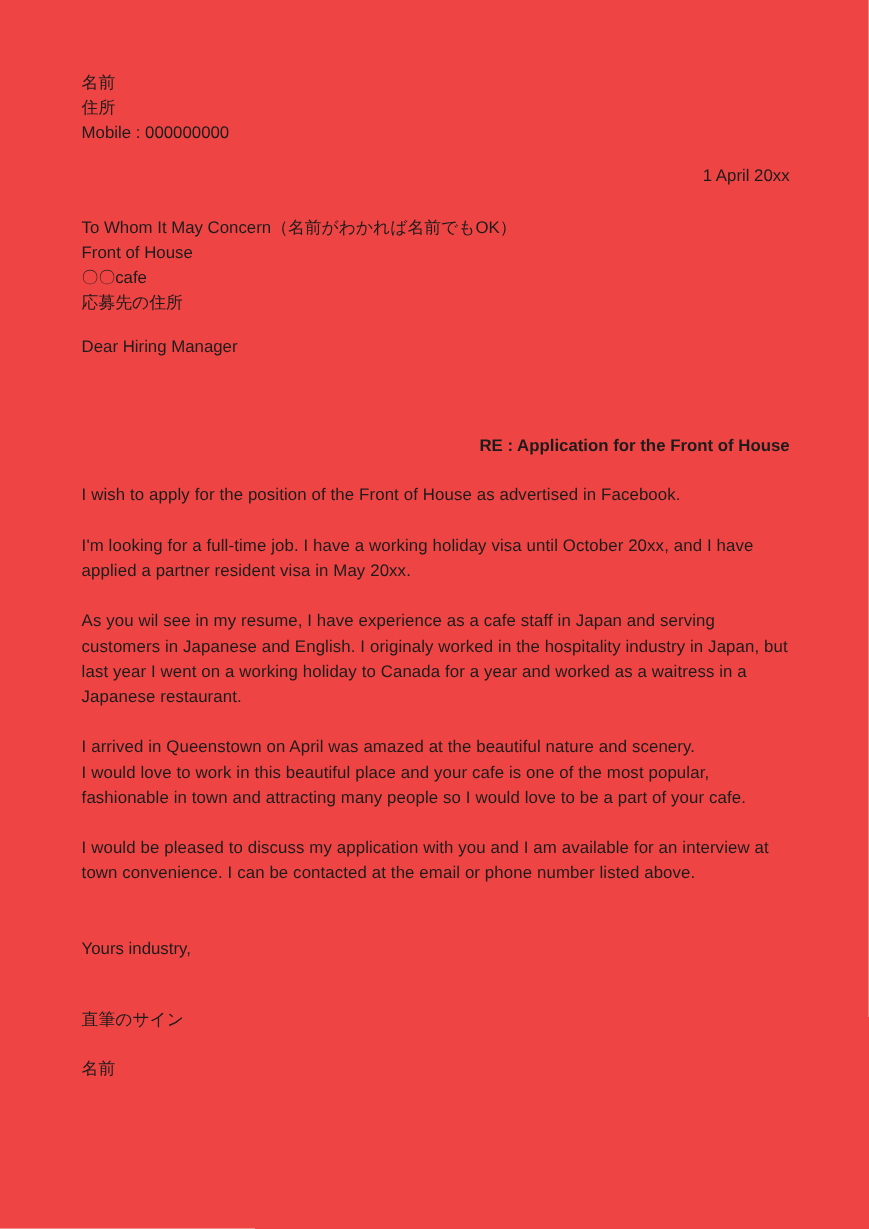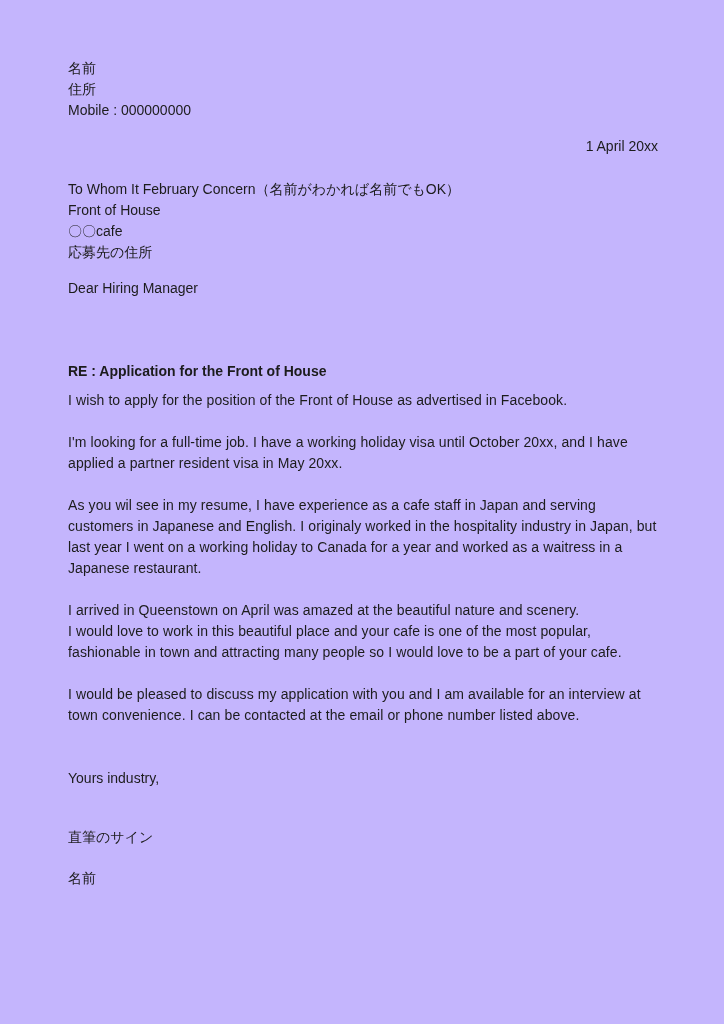--- a/index.html
+++ b/index.html
@@ -10,21 +10,21 @@
 
   body {
     font-family: "Liberation Sans", "DejaVu Sans", sans-serif;
   }
 
   .page {
     position: relative;
     width: 724px;
     height: 1024px;
     margin: 0 auto;
-    background: #c4b5fd;
+    background: #ef4444;
     color: #1c1c1c;
     font-size: 14px;
     line-height: 21px;
     overflow: hidden;
   }
 
   .content {
     position: absolute;
     left: 68px;
     top: 58px;
@@ -36,21 +36,22 @@
   .sender-block { margin-bottom: 15px; }
 
   .date-line { margin-bottom: 22px; text-align: right; }
 
   .recipient-block { margin-bottom: 15px; }
 
   .salutation { margin-bottom: 62px; }
 
   .subject-line {
     font-weight: bold;
-    margin-bottom: 8px;
+    margin-bottom: 20px;
+    text-align: right;
   }
 
   .paragraph {
     white-space: pre-line;
     margin-bottom: 21px;
     letter-spacing: 0.1px;
   }
 
   .paragraph.last-body { margin-bottom: 42px; }
 
@@ -66,21 +67,21 @@
 
     <div class="sender-block">
       <div class="line">名前</div>
       <div class="line">住所</div>
       <div class="line">Mobile : 000000000</div>
     </div>
 
     <div class="date-line">1 April 20xx</div>
 
     <div class="recipient-block">
-      <div class="line">To Whom It February Concern（名前がわかれば名前でもOK）</div>
+      <div class="line">To Whom It May Concern（名前がわかれば名前でもOK）</div>
       <div class="line">Front of House</div>
       <div class="line">〇〇cafe</div>
       <div class="line">応募先の住所</div>
     </div>
 
     <div class="salutation">Dear Hiring Manager</div>
 
     <div class="subject-line">RE : Application for the Front of House</div>
 
     <div class="paragraph">I wish to apply for the position of the Front of House as advertised in Facebook.</div>

